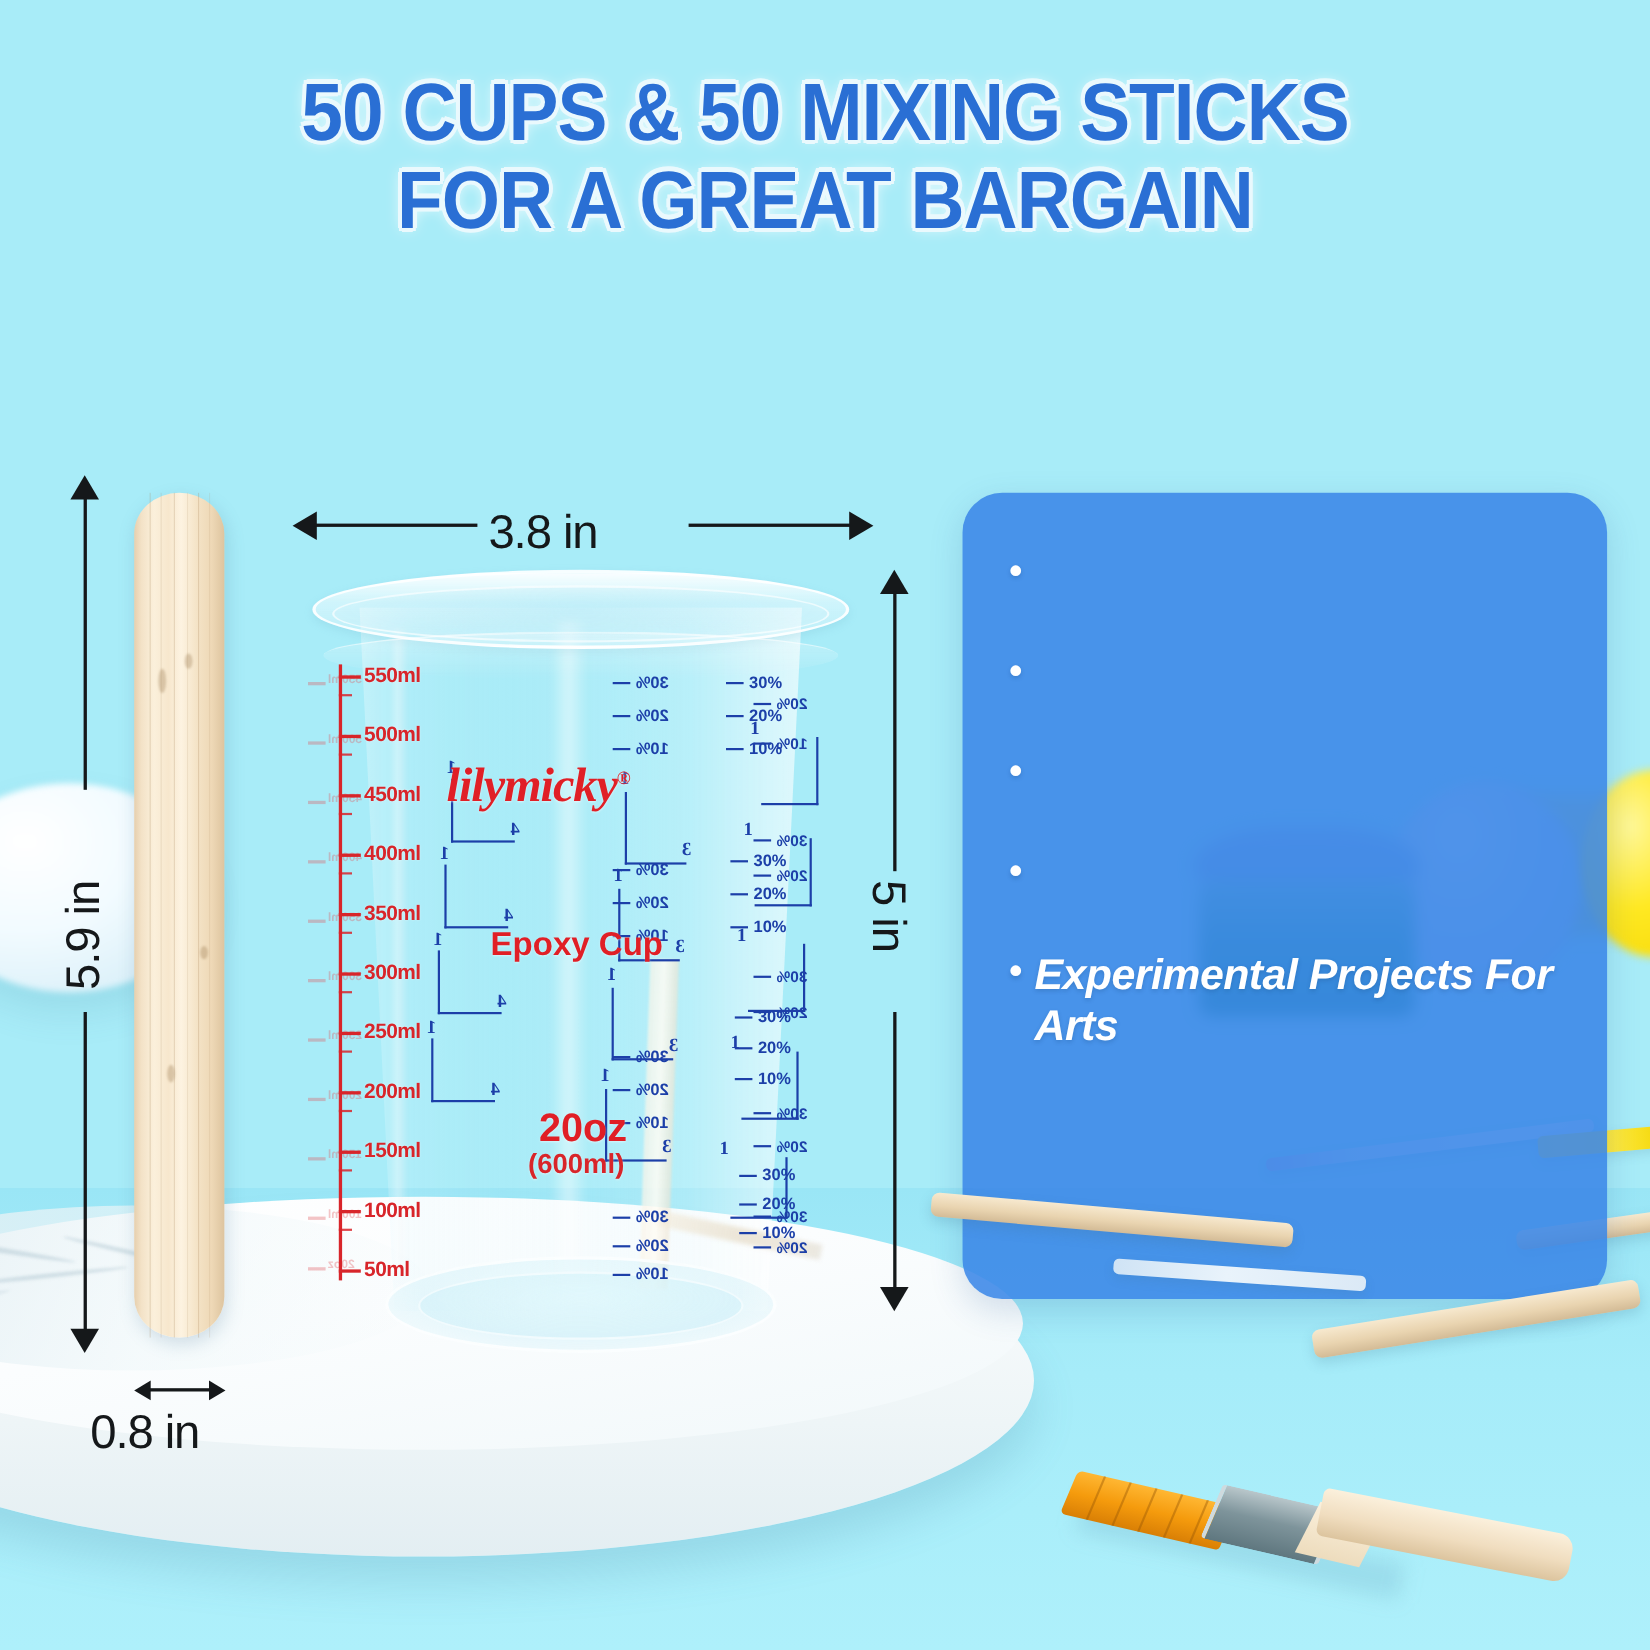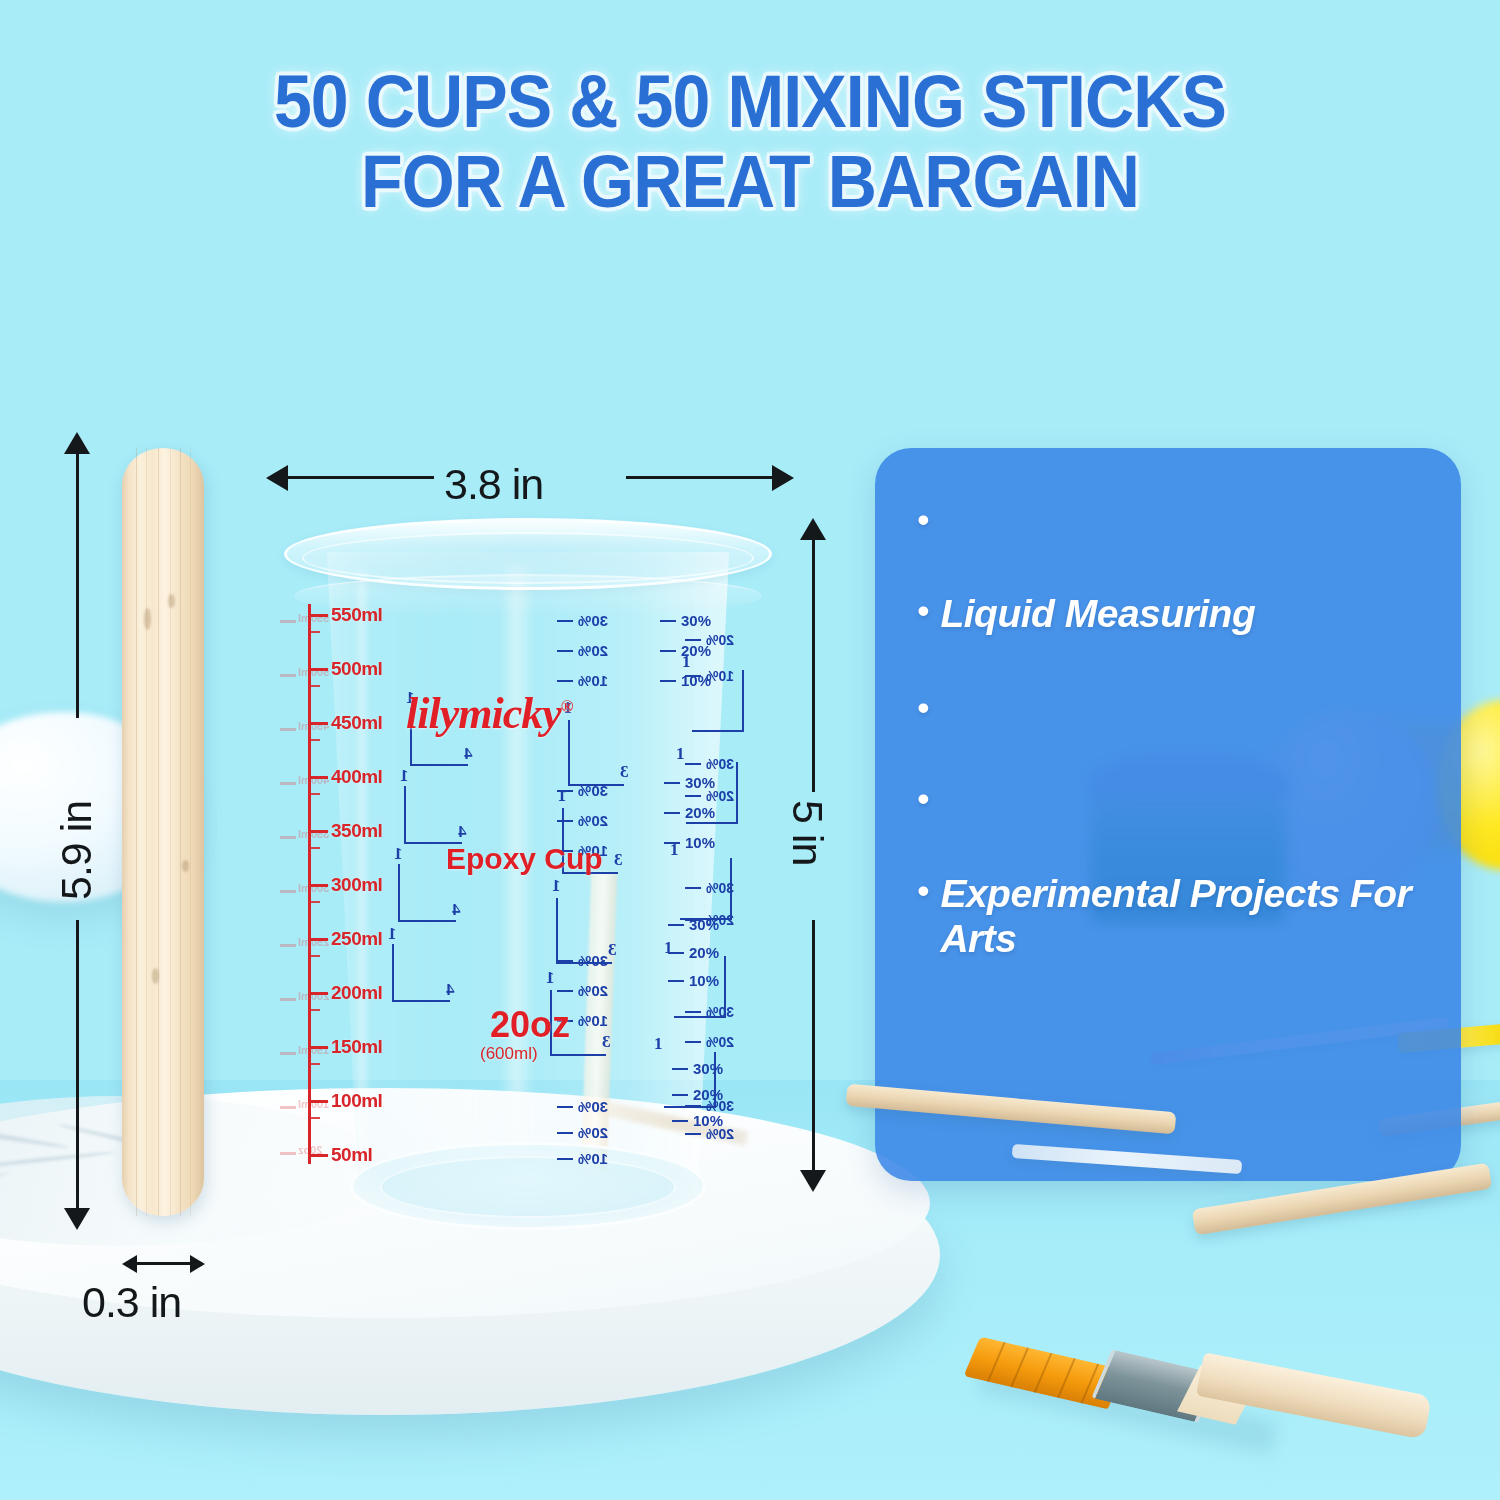--- a/index.html
+++ b/index.html
@@ -249,21 +249,21 @@
     font-weight:bold; font-size:30px; color:#e01f26; white-space:nowrap;
     text-shadow:0 1px 2px rgba(255,255,255,.5);
   }
   .cap-oz {
     position:absolute; left:222px; top:492px;
     font-weight:bold; font-size:36px; color:#e01f26; white-space:nowrap;
     text-shadow:0 1px 2px rgba(255,255,255,.5);
   }
   .cap-ml {
     position:absolute; left:212px; top:532px;
-    font-weight:normal; font-size:17px; color:#d8252a; white-space:nowrap;
+    font-weight:bold; font-size:25px; color:#d8252a; white-space:nowrap;
     text-shadow:0 1px 2px rgba(255,255,255,.5);
   }
 
   
   .headline {
     position:absolute; left:0; right:0; top:62px;
     text-align:center;
     font-size:74px; font-weight:bold; line-height:1.08;
     color:#2a6fd4;
     letter-spacing:-1px;
@@ -713,21 +713,21 @@
     <div class="arrow-line-v" style="left:76px; top:452px; height:266px;"></div>
     <div class="dim-label rot-ccw" style="left:52px; top:900px;">5.9 in</div>
     <div class="arrow-line-v" style="left:76px; top:920px; height:290px;"></div>
     <div class="arrow-head ah-down" style="left:64px; top:1208px;"></div>
   </div>
 
   <div>
     <div class="arrow-head ah-left-sm" style="left:122px; top:1255px;"></div>
     <div class="arrow-line-h" style="left:136px; top:1262px; width:56px;"></div>
     <div class="arrow-head ah-right-sm" style="left:190px; top:1255px;"></div>
-    <div class="dim-label" style="left:82px; top:1278px;">0.3 in</div>
+    <div class="dim-label" style="left:82px; top:1278px;">0.8 in</div>
   </div>
 
   <div>
     <div class="arrow-head ah-left" style="left:266px; top:465px;"></div>
     <div class="arrow-line-h" style="left:286px; top:476px; width:148px;"></div>
     <div class="dim-label" style="left:444px; top:448px;margin-top:12px;">3.8 in</div>
     <div class="arrow-line-h" style="left:626px; top:476px; width:148px;"></div>
     <div class="arrow-head ah-right" style="left:772px; top:465px;"></div>
   </div>
 
@@ -739,21 +739,20 @@
     <div class="arrow-head ah-down" style="left:800px; top:1170px;"></div>
   </div>
 
   <div class="feature-panel">
     <ul class="feature-list">
       <li class="feature-item">
         <span class="bullet">•</span>
       </li>
       <li class="feature-item">
         <span class="bullet">•</span>
-        <span>Liquid Measuring</span>
       </li>
       <li class="feature-item">
         <span class="bullet">•</span>
       </li>
       <li class="feature-item">
         <span class="bullet">•</span>
       </li>
       <li class="feature-item">
         <span class="bullet">•</span>
         <span>Experimental Projects For Arts</span>

